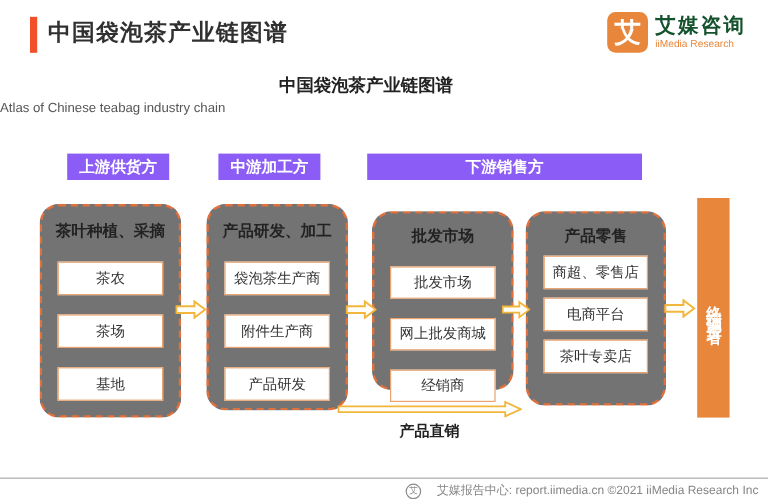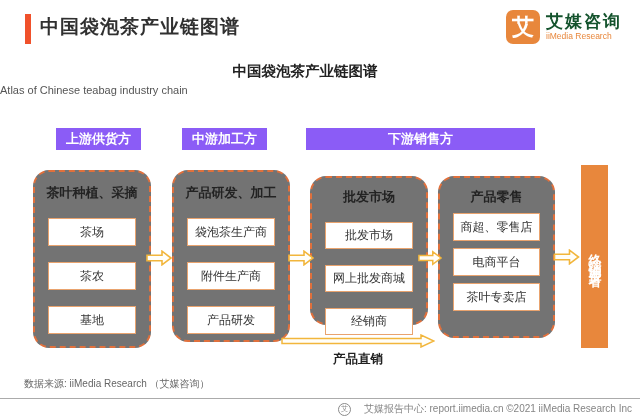--- a/index.html
+++ b/index.html
@@ -83,22 +83,22 @@
 
   <div class="chart-title-cn">中国袋泡茶产业链图谱</div>
   <div class="chart-title-en">Atlas of Chinese teabag industry chain</div>
 
   <div class="stage stage1">上游供货方</div>
   <div class="stage stage2">中游加工方</div>
   <div class="stage stage3">下游销售方</div>
 
   <div class="col col1">
     <div class="col-header">茶叶种植、采摘</div>
+    <div class="item">茶农</div>
     <div class="item">茶场</div>
-    <div class="item">茶农</div>
     <div class="item">基地</div>
   </div>
 
   <div class="col col2">
     <div class="col-header">产品研发、加工</div>
     <div class="item">袋泡茶生产商</div>
     <div class="item">附件生产商</div>
     <div class="item">产品研发</div>
   </div>
 
@@ -128,20 +128,19 @@
     <path d="M1 5.2 H16 V1.2 L25 8 L16 14.8 V10.8 H1 Z" fill="#FFFEF9" stroke="#F2B63C" stroke-width="1.6"></path>
   </svg>
   <svg class="arrow arrow-4" width="27" height="16" viewBox="0 0 26 16">
     <path d="M1 5.2 H16 V1.2 L25 8 L16 14.8 V10.8 H1 Z" fill="#FFFEF9" stroke="#F2B63C" stroke-width="1.6"></path>
   </svg>
   <svg class="arrow arrow-long" width="154" height="14" viewBox="0 0 154 14">
     <path d="M1 4.6 H140 V1 L153 7 L140 13 V9.4 H1 Z" fill="#FFFEF9" stroke="#F2B63C" stroke-width="1.5"></path>
   </svg>
   <div class="direct-label">产品直销</div>
 
-  <div class="source-note">数据来源: iiMedia Research （艾媒咨询）</div>
   <div class="footer-line"></div>
   <div class="footer">
     <span class="footer-icon">艾</span>
     <span>艾媒报告中心: report.iimedia.cn ©2021 iiMedia Research Inc</span>
   </div>
 
 </div>
 
 </body></html>

